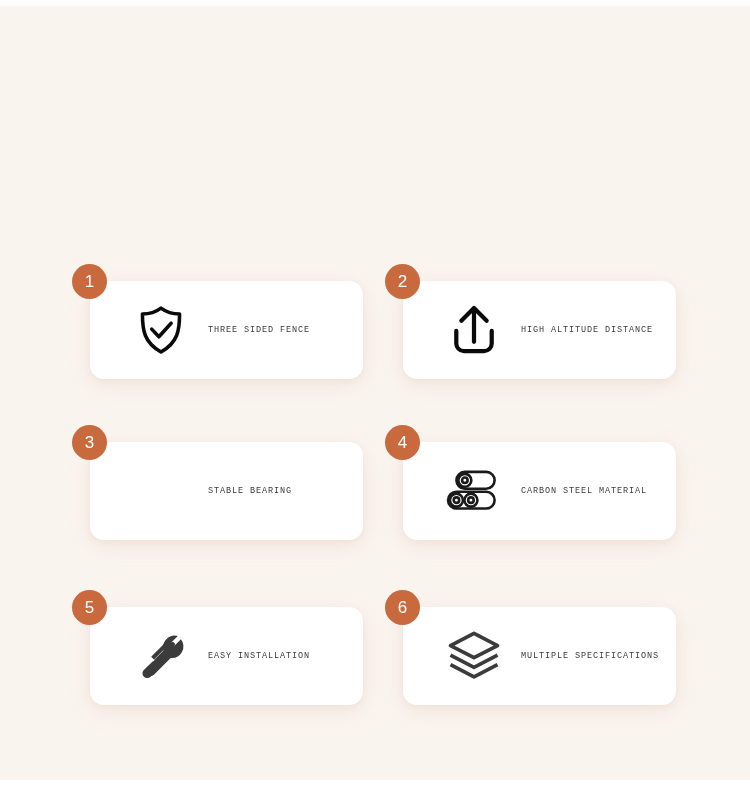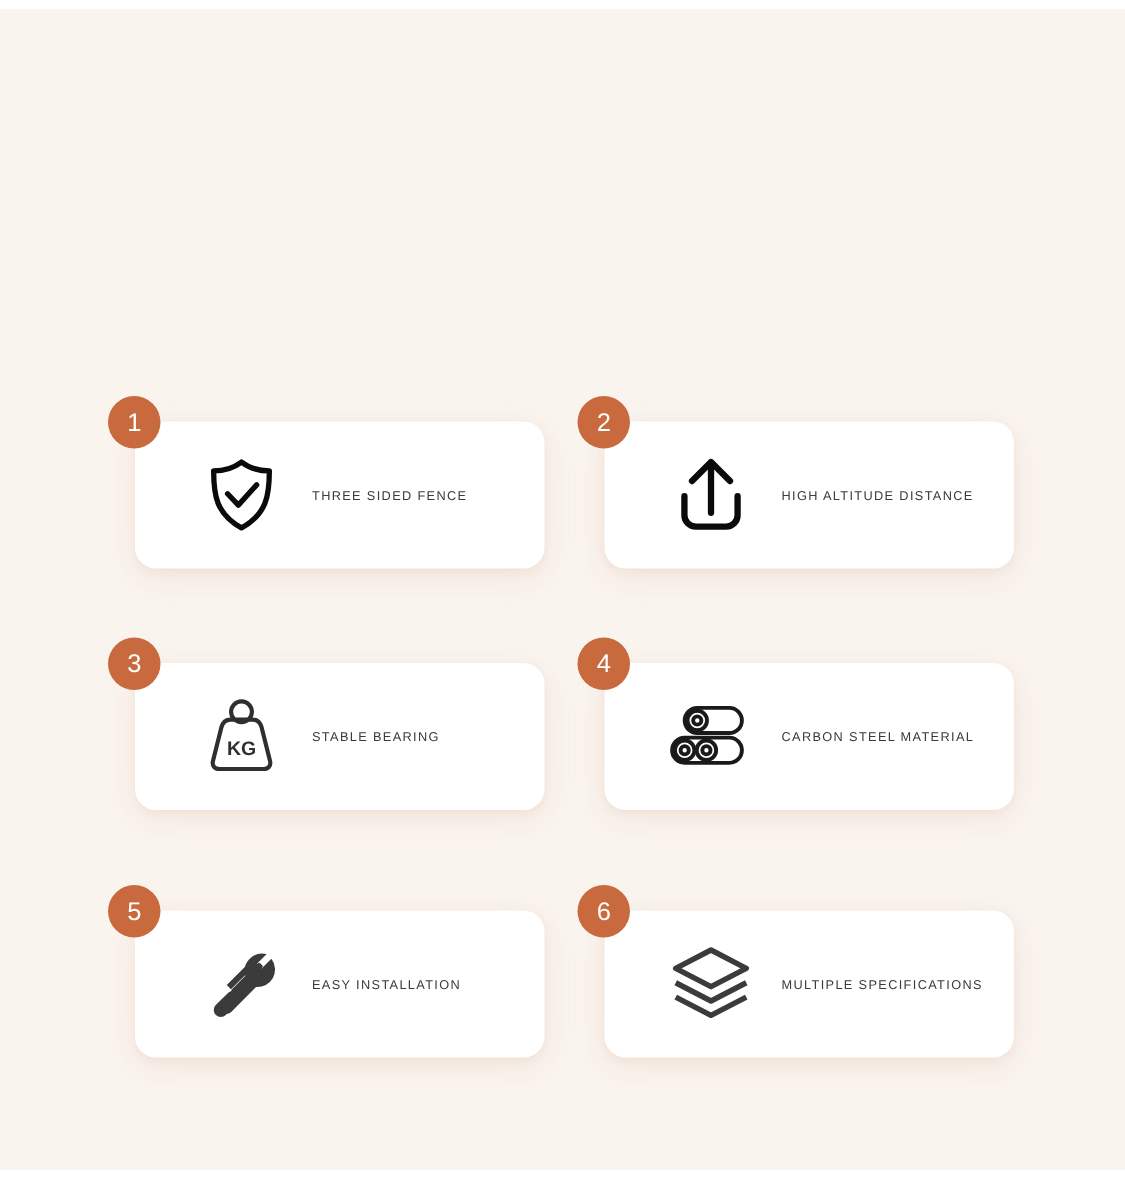--- a/index.html
+++ b/index.html
@@ -84,21 +84,21 @@
   .card-label {
     position: absolute;
     left: 118px;
     top: 50%;
     transform: translateY(-50%);
     font-size: 8.5px;
     letter-spacing: 0.9px;
     color: #3a3a3a;
     text-transform: uppercase;
     white-space: nowrap;
-    font-family: Liberation Sans, sans-serif;
+    font-family: Liberation Mono, monospace;
   }
   .feature-card.c2 .card-label,
   .feature-card.c4 .card-label,
   .feature-card.c6 .card-label { left: 118px; }
 
   .kg-text {
     font-family: "Liberation Sans", sans-serif;
     font-size: 15px;
     font-weight: bold;
     fill: #2f2f2f;
@@ -131,27 +131,20 @@
           <path d="M30 46 L30 7" stroke="#0a0a0a" stroke-width="5" stroke-linecap="round"></path>
           <path d="M15 21 L30 6 L45 21" stroke="#0a0a0a" stroke-width="5" stroke-linecap="round" stroke-linejoin="round" fill="none"></path>
           <path d="M9 33 L9 48 C9 53 13 57 18 57 L42 57 C47 57 51 53 51 48 L51 33" stroke="#0a0a0a" stroke-width="5" stroke-linecap="round" stroke-linejoin="round" fill="none"></path>
         </svg>
       </div>
       <div class="card-label">HIGH ALTITUDE DISTANCE</div>
     </div>
 
     <div class="feature-card c3">
       <div class="card-badge">3</div>
-      <div class="card-icon">
-        <svg width="52" height="54" viewBox="0 0 60 62" fill="none" xmlns="http://www.w3.org/2000/svg">
-          <circle cx="30" cy="12" r="8" stroke="#2f2f2f" stroke-width="3.2" fill="none"></circle>
-          <path d="M21.5 18 L38.5 18 C42 18 44.5 20.5 45.5 24 L52 50 C52.8 53.5 50.6 56 47 56 L13 56 C9.4 56 7.2 53.5 8 50 L14.5 24 C15.5 20.5 18 18 21.5 18 Z" stroke="#2f2f2f" stroke-width="3.2" stroke-linejoin="round" fill="none"></path>
-          <text class="kg-text" x="30" y="45" text-anchor="middle">KG</text>
-        </svg>
-      </div>
       <div class="card-label">STABLE BEARING</div>
     </div>
 
     <div class="feature-card c4">
       <div class="card-badge">4</div>
       <div class="card-icon">
         <svg width="58" height="46" viewBox="0 0 76 58" fill="none" xmlns="http://www.w3.org/2000/svg">
           <g stroke="#1a1a1a" stroke-width="3.4" fill="#ffffff">
 
             <rect x="15" y="4" width="50" height="22" rx="11"></rect>

